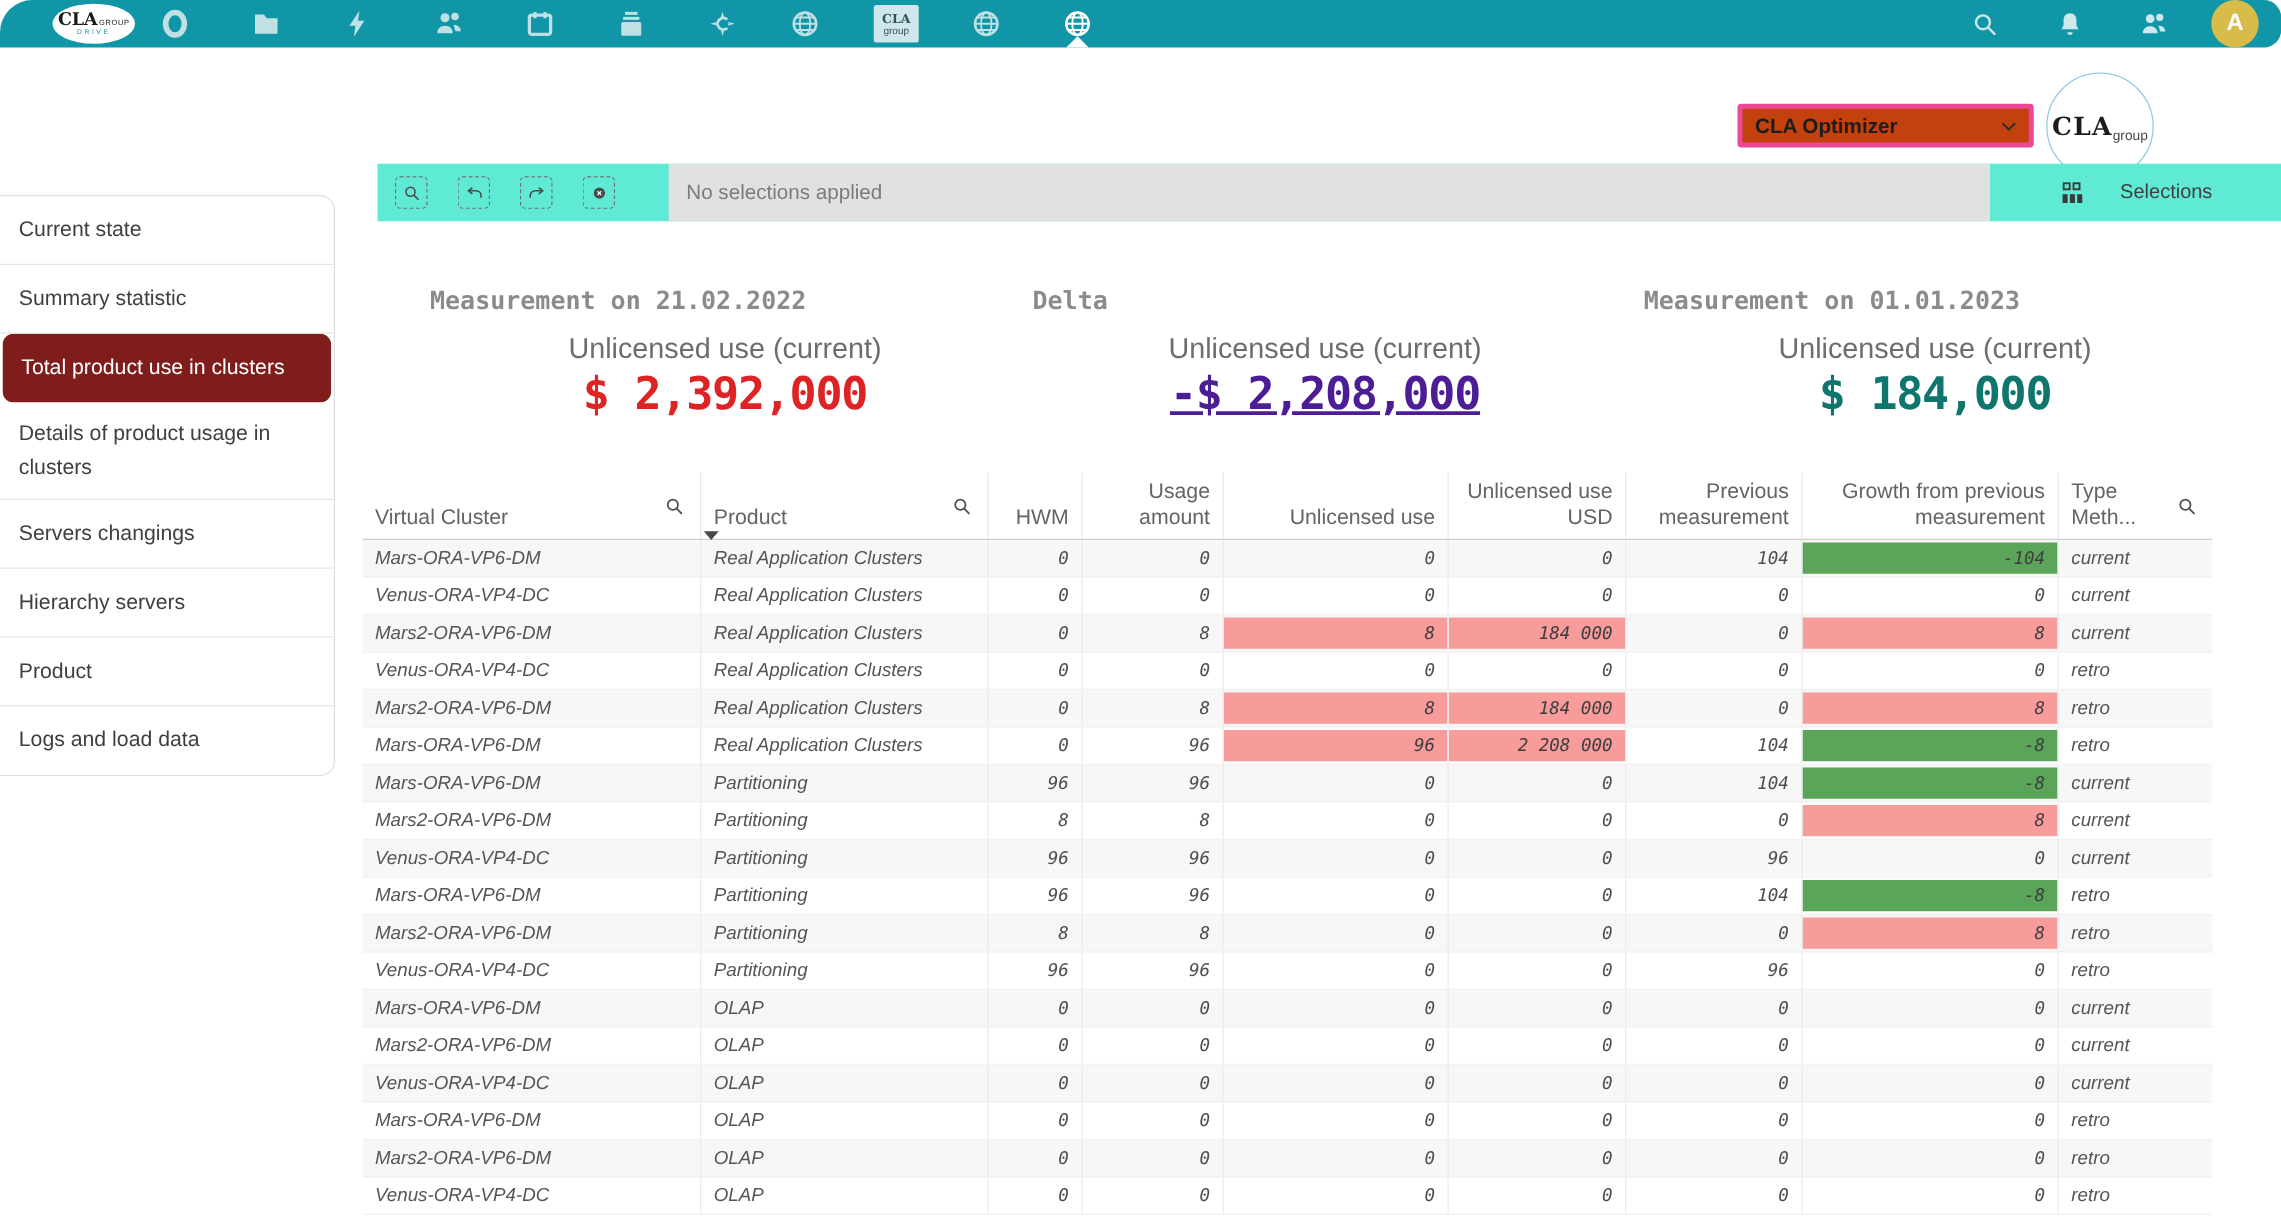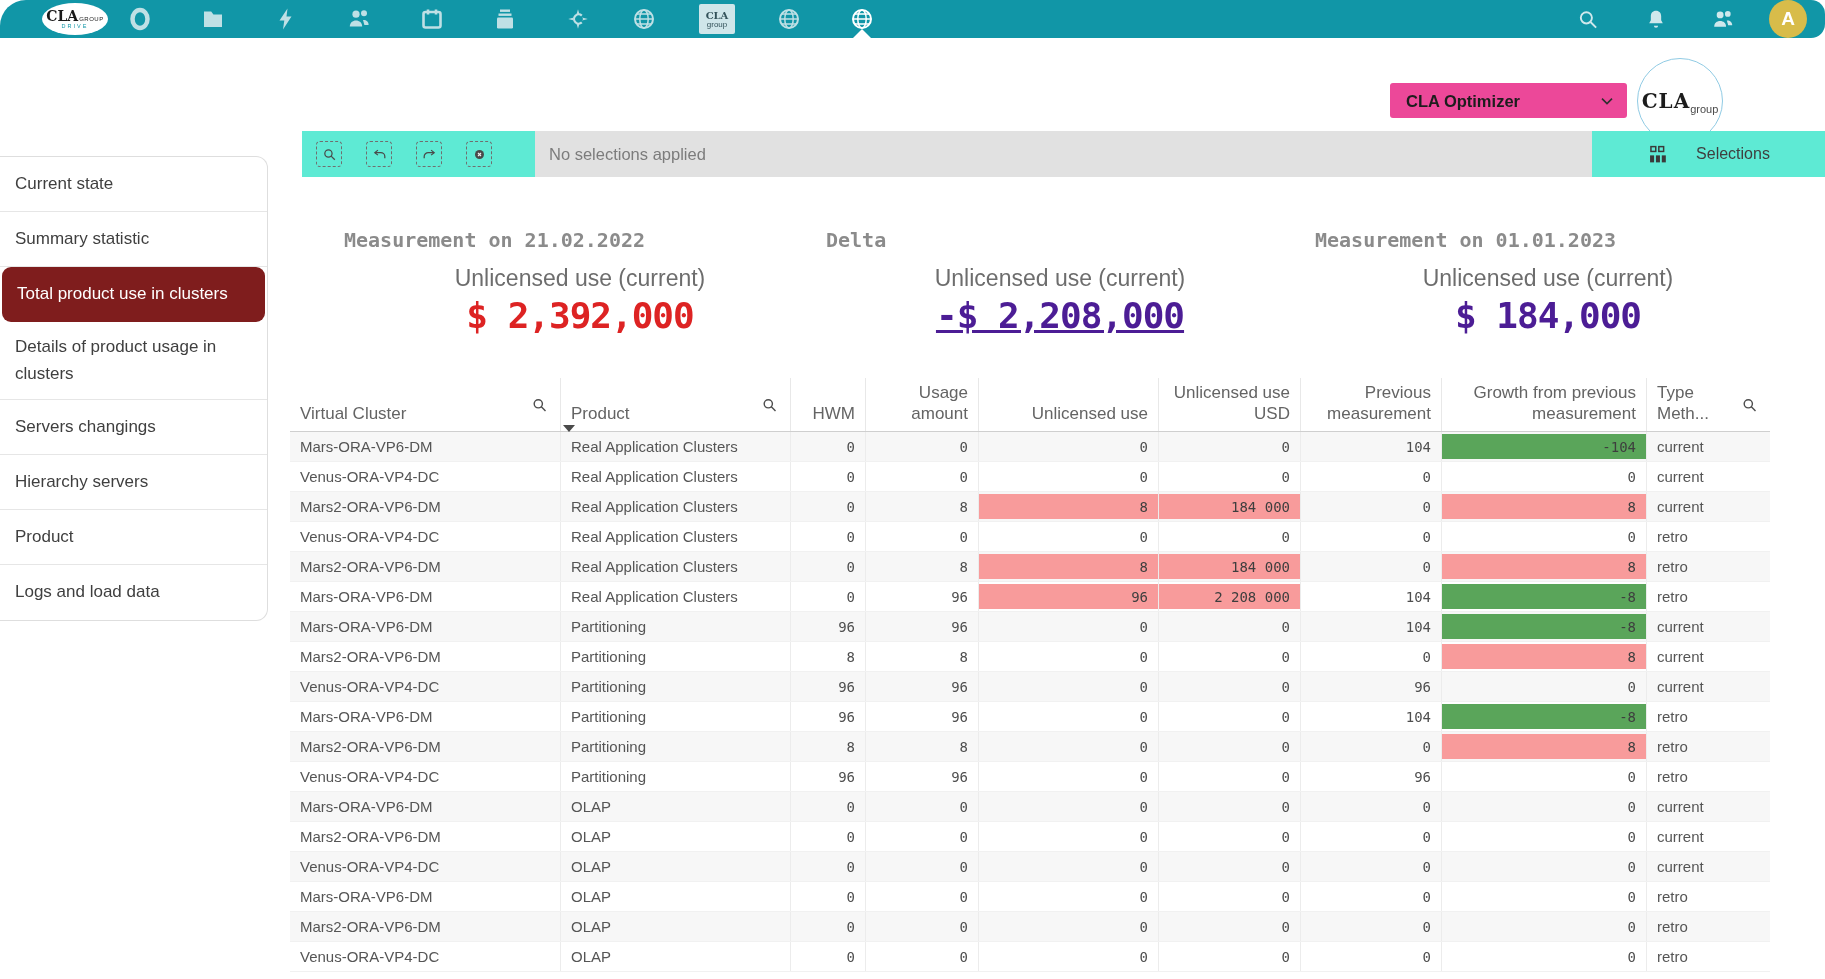--- a/index.html
+++ b/index.html
@@ -25,21 +25,21 @@
   .notch{position:absolute;left:862px;top:29px;transform:translateX(-50%);width:0;height:0;
          border-left:9px solid transparent;border-right:9px solid transparent;border-bottom:9px solid #fff;}
   .top-right-icon{position:absolute;top:8px;width:23px;height:23px;color:#cfe8ec;transform:translateX(-50%);cursor:pointer;}
   .top-right-icon svg{width:100%;height:100%;}
   .avatar{position:absolute;left:1769px;top:0;width:38px;height:38px;border-radius:50%;
           background:#d8bc4a;color:#fff;font-size:19px;font-weight:bold;
           display:flex;align-items:center;justify-content:center;cursor:pointer;}
 
   
   .app-select{position:absolute;left:1390px;top:83px;width:237px;height:35px;box-sizing:border-box;
-          border:6px solid #ec4899;border-radius:3px;background:#ec4899;color:#1d1d1d;
+          border:4px solid #ec4899;border-radius:3px;background:#c2410c;color:#1d1d1d;
           font-family:"Liberation Sans",sans-serif;font-size:16.5px;font-weight:bold;
           padding:0 30px 0 10px;appearance:none;-webkit-appearance:none;}
   .select-chevron{position:absolute;left:1597px;top:91px;width:20px;height:20px;pointer-events:none;}
   .logo-circle{position:absolute;left:1637px;top:58px;width:86px;height:86px;border-radius:50%;
           border:1.5px solid #90cbe4;box-sizing:border-box;background:#fff;
           display:flex;align-items:center;justify-content:center;}
   .logo-circle .main{font-family:"DejaVu Serif",serif;font-weight:bold;font-size:20px;color:#1c1c1c;letter-spacing:1px;}
   .logo-circle .sub{font-size:11px;color:#4a4a4a;margin-top:16px;}
 
   
@@ -77,21 +77,21 @@
   .thead{height:53px;border-bottom:1px solid #cfcfcf;}
   .th{position:relative;display:flex;align-items:flex-end;padding:4px 10px 7px;box-sizing:border-box;
       border-right:1px solid #e8e8e8;color:#646464;font-size:17px;line-height:1.2;
       white-space:pre-line;cursor:pointer;}
   .th:last-child{border-right:none;}
   .th.right{justify-content:flex-end;text-align:right;padding-right:10px;}
   .th .srch{position:absolute;right:12px;top:50%;transform:translateY(-50%);width:17px;height:17px;color:#4d4d4d;}
   .th .srch svg{width:100%;height:100%;}
   #sortmark{position:absolute;left:273px;top:47px;width:0;height:0;z-index:3;
       border-left:6px solid transparent;border-right:6px solid transparent;border-top:7px solid #4a4a4a;}
-  .trow{height:30px;border-bottom:1px solid #f1f1f1;box-sizing:border-box;}
+  .trow{height:30px;border-bottom:1px solid #f1f1f1;box-sizing:border-box;font-style:italic;}
   .trow:nth-child(odd){background:#f7f7f7;}
   .td{position:relative;display:flex;align-items:center;padding:0 10px;box-sizing:border-box;
       border-right:1px solid #ececec;font-size:15px;color:#555;overflow:hidden;cursor:pointer;}
   .td:last-child{border-right:none;}
   .td.num{justify-content:flex-end;font-family:"DejaVu Sans Mono",monospace;font-size:14px;color:#4e4e4e;}
   .td .hl{position:absolute;left:0;right:0;top:2px;bottom:2px;display:flex;align-items:center;
       justify-content:flex-end;padding-right:10px;box-sizing:border-box;color:#3e3e3e;}
   .hl.red{background:#f89b9b;}
   .hl.green{background:#5aa55a;}
 </style>
@@ -280,21 +280,21 @@
     <div class="kpi-value" style="color: rgb(221, 35, 35);">$ 2,392,000</div>
   </div>
   <div class="kpi" style="left:826px;width:468px">
     <div class="kpi-header">Delta</div>
     <div class="kpi-title">Unlicensed use (current)</div>
     <div class="kpi-value" style="color: #4c1d95; text-decoration: underline;">-$ 2,208,000</div>
   </div>
   <div class="kpi" style="left:1315px;width:466px">
     <div class="kpi-header">Measurement on 01.01.2023</div>
     <div class="kpi-title">Unlicensed use (current)</div>
-    <div class="kpi-value" style="color: #4c1d95;">$ 184,000</div>
+    <div class="kpi-value" style="color: #0f766e;">$ 184,000</div>
   </div>
 
   <div id="table">
     <div class="thead" id="thead">
         <div class="th"><span>Virtual Cluster</span><span class="srch"><svg viewBox="0 0 24 24">
               <circle cx="10.3" cy="10.3" r="5.8" fill="none" stroke="currentColor" stroke-width="2"></circle>
               <path d="M14.6 14.6 20.5 20.5" stroke="currentColor" stroke-width="2"></path>
             </svg></span></div>
         <div class="th"><span>Product</span><span class="srch"><svg viewBox="0 0 24 24">
               <circle cx="10.3" cy="10.3" r="5.8" fill="none" stroke="currentColor" stroke-width="2"></circle>

